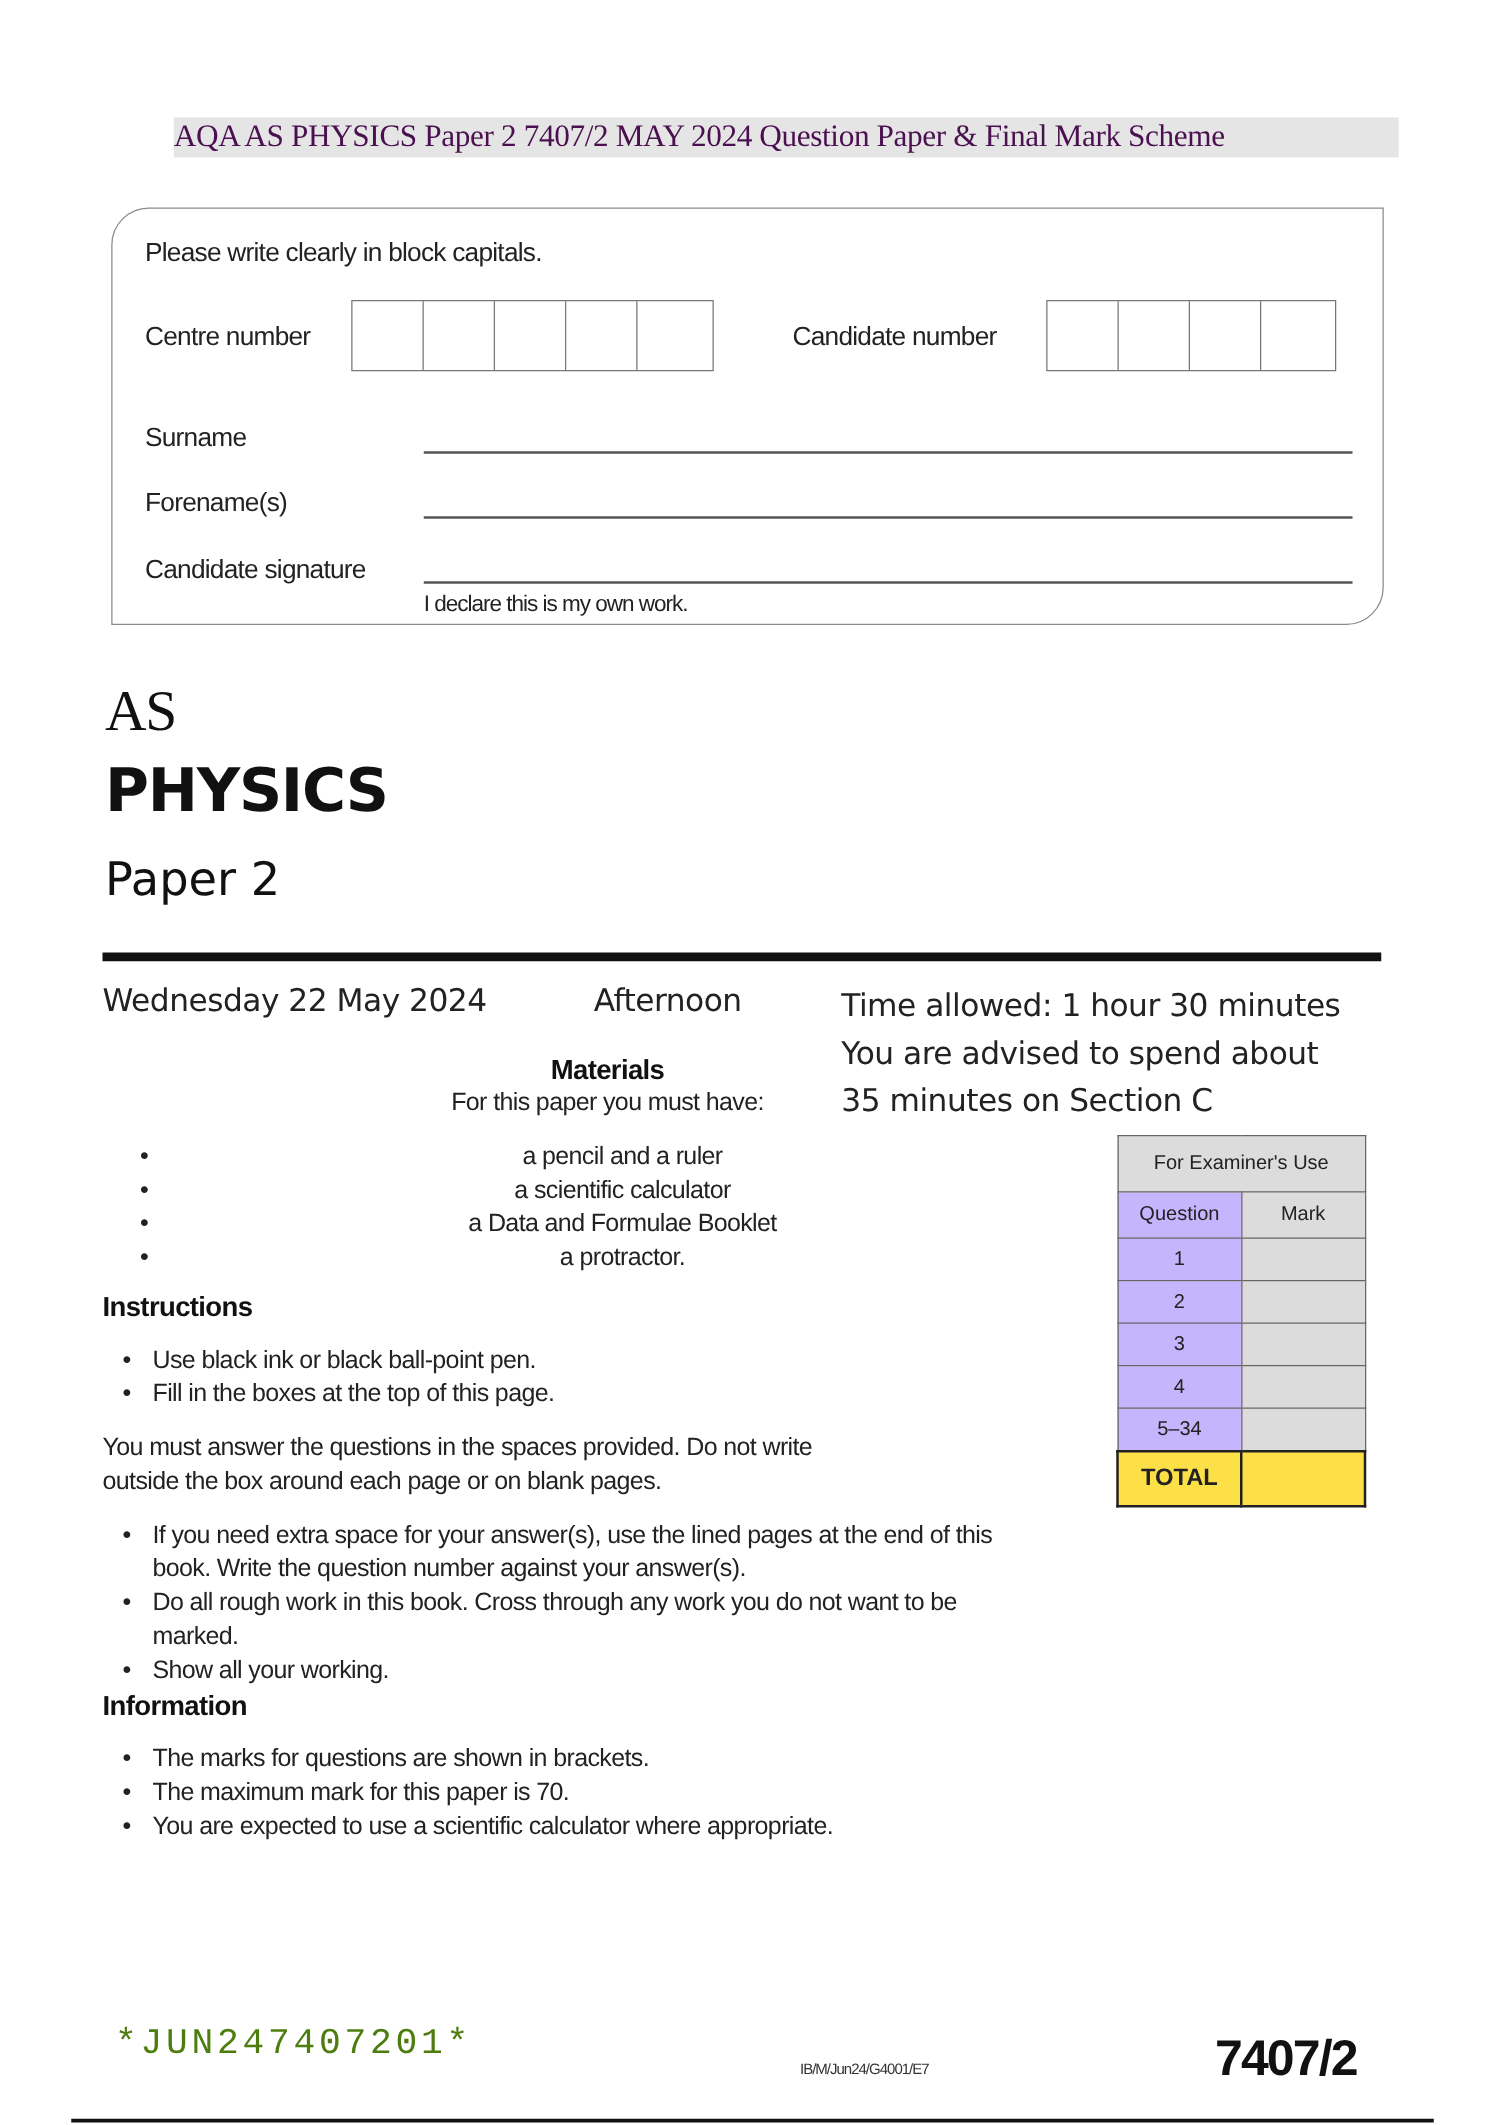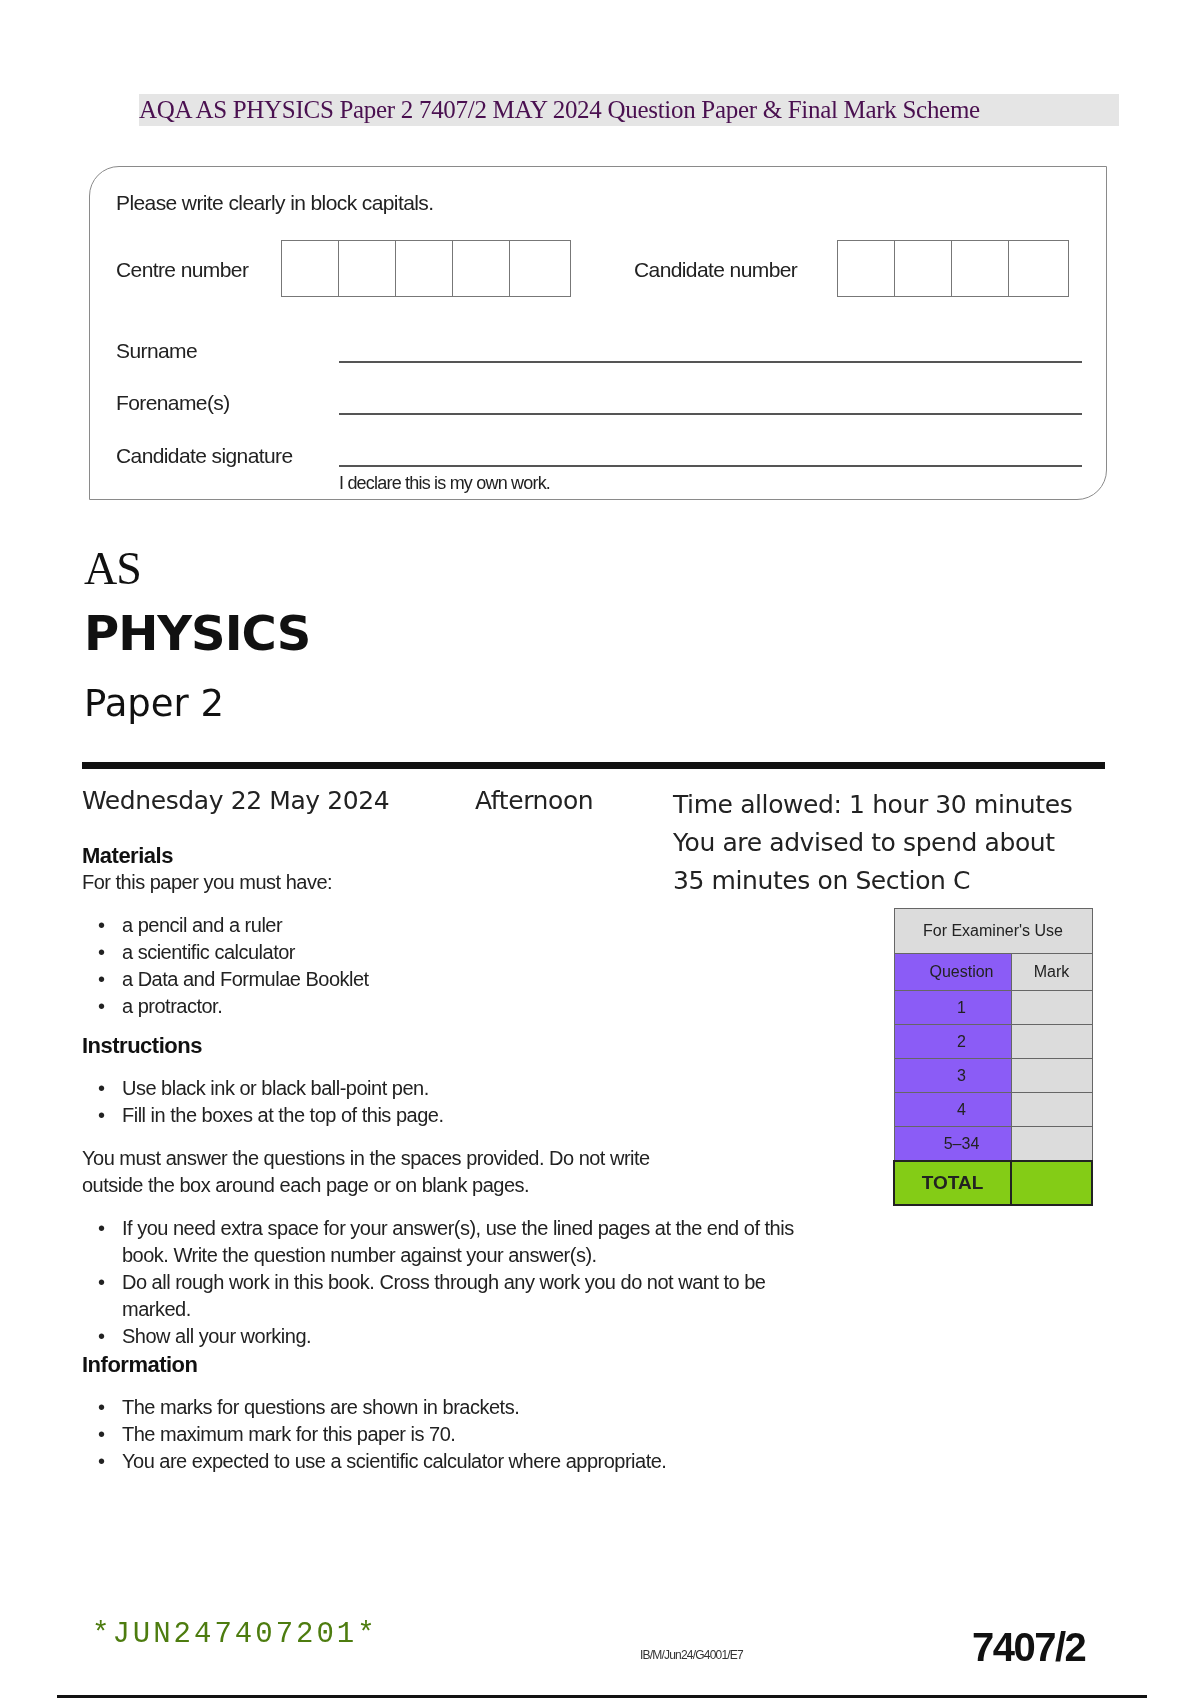--- a/index.html
+++ b/index.html
@@ -19,24 +19,24 @@
   .date-text { font-family:"DejaVu Sans", sans-serif; font-size:25px; color:#222; letter-spacing:-0.4px; white-space:nowrap; }
   .time-text { font-family:"DejaVu Sans", sans-serif; font-size:25px; color:#222; line-height:38px; letter-spacing:-0.4px; white-space:nowrap; }
   .sec-head { font-size:22px; font-weight:700; letter-spacing:-0.5px; }
   .body-text { font-size:20px; color:#222; letter-spacing:-0.5px; line-height:27px; }
   ul.bul { margin:16px; padding:0; list-style:none; }
   ul.bul li { position:relative; padding-left:24px; font-size:20px; color:#222; letter-spacing:-0.5px; line-height:27px; }
   ul.bul li::before { content:"\2022"; position:absolute; left:0; top:0; font-size:20px; }
   #exam-table { left:893px; top:908px; width:200px; border-collapse:collapse; font-size:16px; }
   #exam-table td, #exam-table th { border:1.5px solid #666; text-align:center; padding:0; font-weight:400; color:#222; }
   #exam-table .hdr { background:#dcdcdc; height:44px; font-size:16px; }
-  #exam-table .qcell { background:#8b5cf6; width:98px; height:33px;padding-left:18px; }
+  #exam-table .qcell { background:#c4b5fd; width:98px; height:33px; }
   #exam-table .mcell { background:#dcdcdc; height:33px; }
   #exam-table tr.colhdr td { height:36px; }
-  #exam-table tr.total td { border:2.5px solid #222; height:42px; background:#84cc16; font-weight:700; font-size:19px; }
+  #exam-table tr.total td { border:2.5px solid #222; height:42px; background:#fde047; font-weight:700; font-size:19px; }
   #barcode { left:92px; top:1618px; font-family:"Liberation Mono", monospace; font-size:29px; color:#4d7c0f; letter-spacing:3px; }
   #ref-code { left:640px; top:1648px; font-size:12px; color:#333; letter-spacing:-0.8px; }
   #paper-code { left:972px; top:1625px; font-size:40px; font-weight:700; letter-spacing:-1.5px; }
   #bottom-rule { left:57px; top:1695px; width:1090px; height:3px; background:#111; }
 </style>
 </head>
 <body>
 
 <div id="banner" class="abs">AQA AS PHYSICS Paper 2 7407/2 MAY 2024 Question Paper &amp; Final Mark Scheme</div>
 
@@ -80,21 +80,21 @@
 
 <div class="abs date-text" style="left:82px;top:786px;">Wednesday 22 May 2024</div>
 <div class="abs date-text" style="left:475px;top:786px;">Afternoon</div>
 
 <div class="abs" style="left:673px;top:786px;">
   <div class="time-text">Time allowed: 1 hour 30 minutes</div>
   <div class="time-text">You are advised to spend about</div>
   <div class="time-text">35 minutes on Section C</div>
 </div>
 
-<div class="abs" style="left:82px;top:843px;width:780px;">
+<div class="abs" style="left:96px;top:843px;width:780px;text-align:center;">
   <div class="sec-head">Materials</div>
   <div class="body-text">For this paper you must have:</div>
   <ul class="bul">
     <li>a pencil and a ruler</li>
     <li>a scientific calculator</li>
     <li>a Data and Formulae Booklet</li>
     <li>a protractor.</li>
   </ul>
 </div>
 

